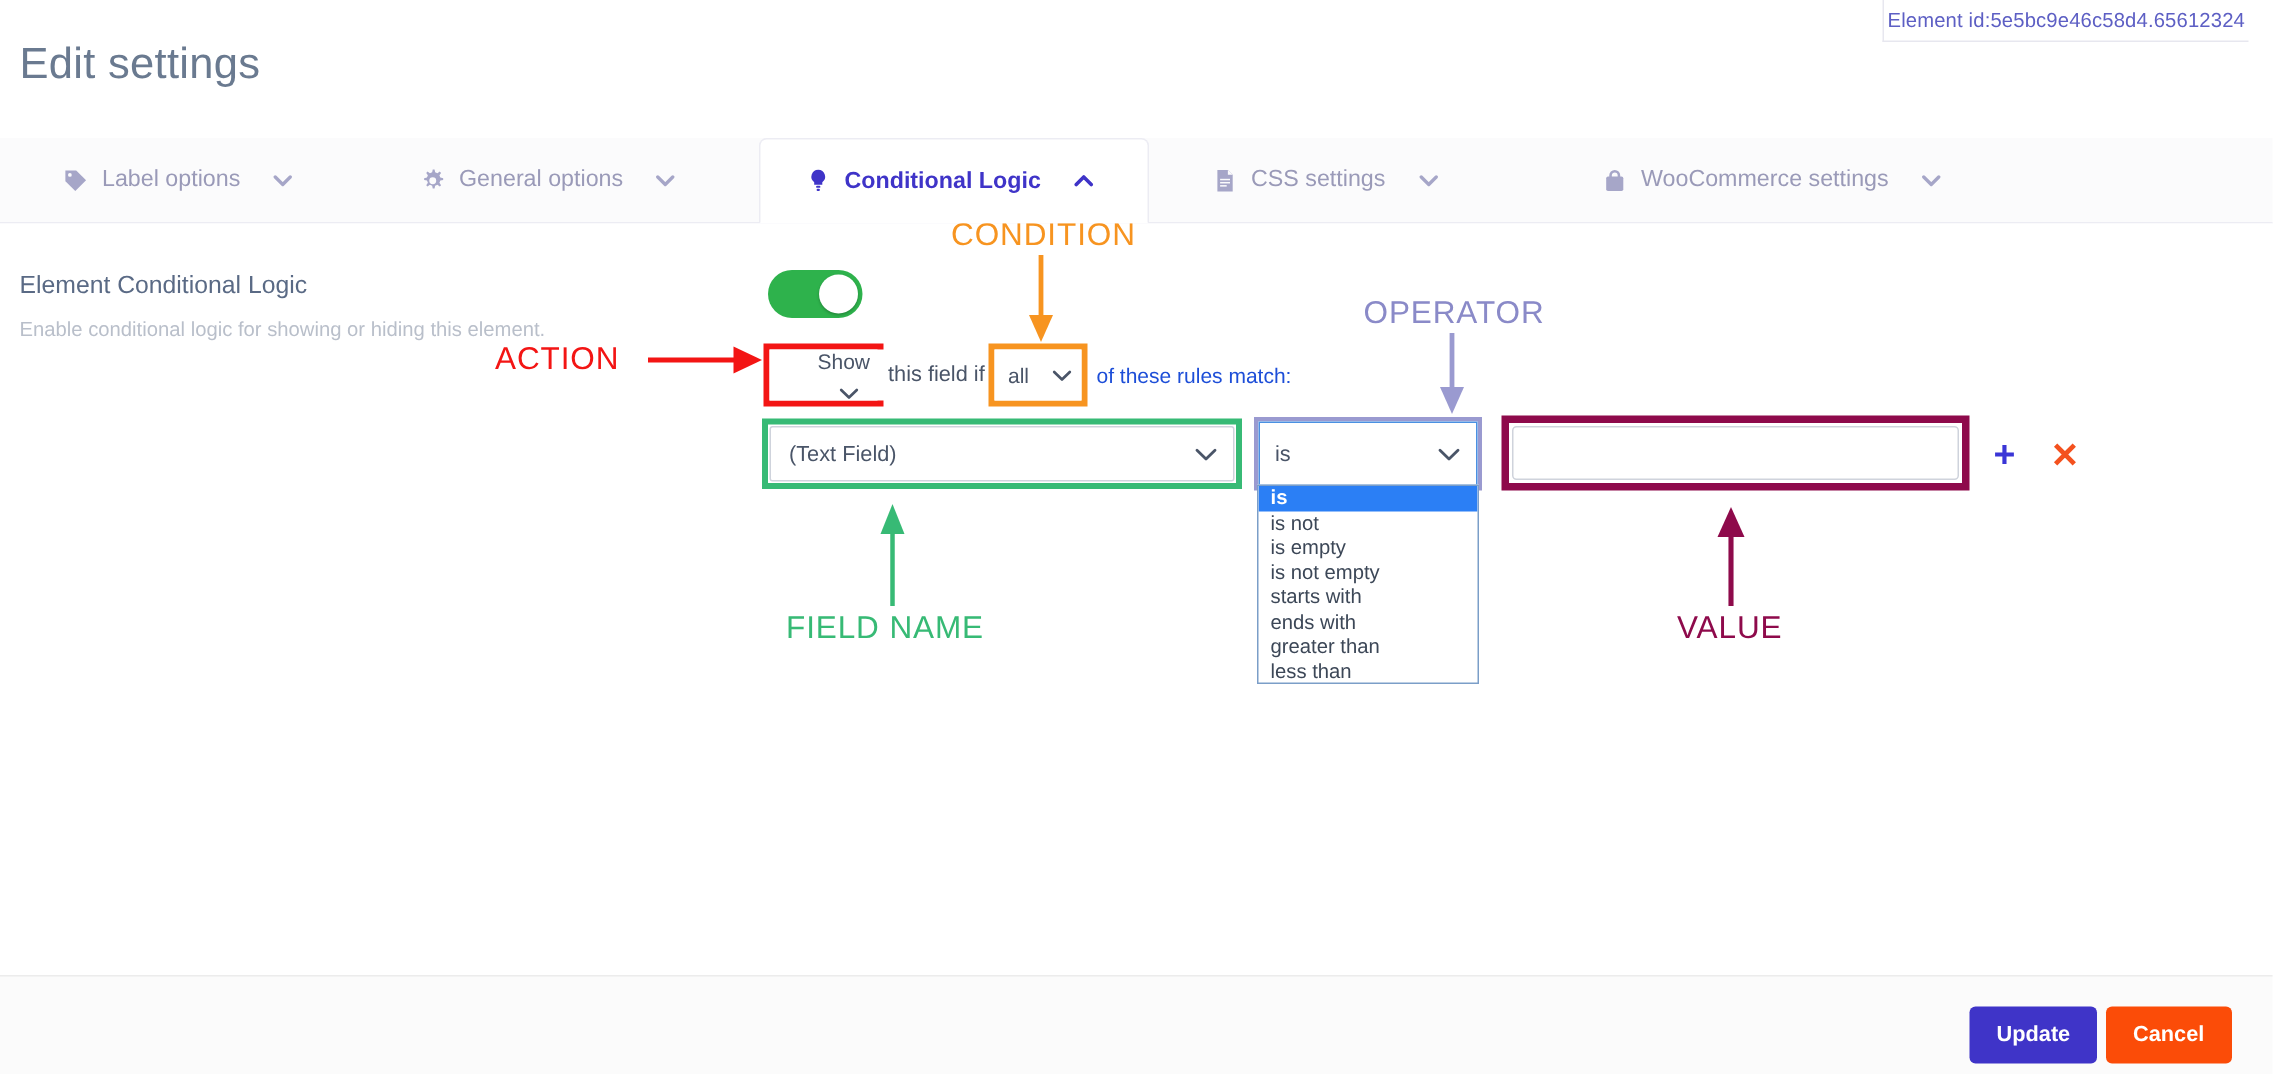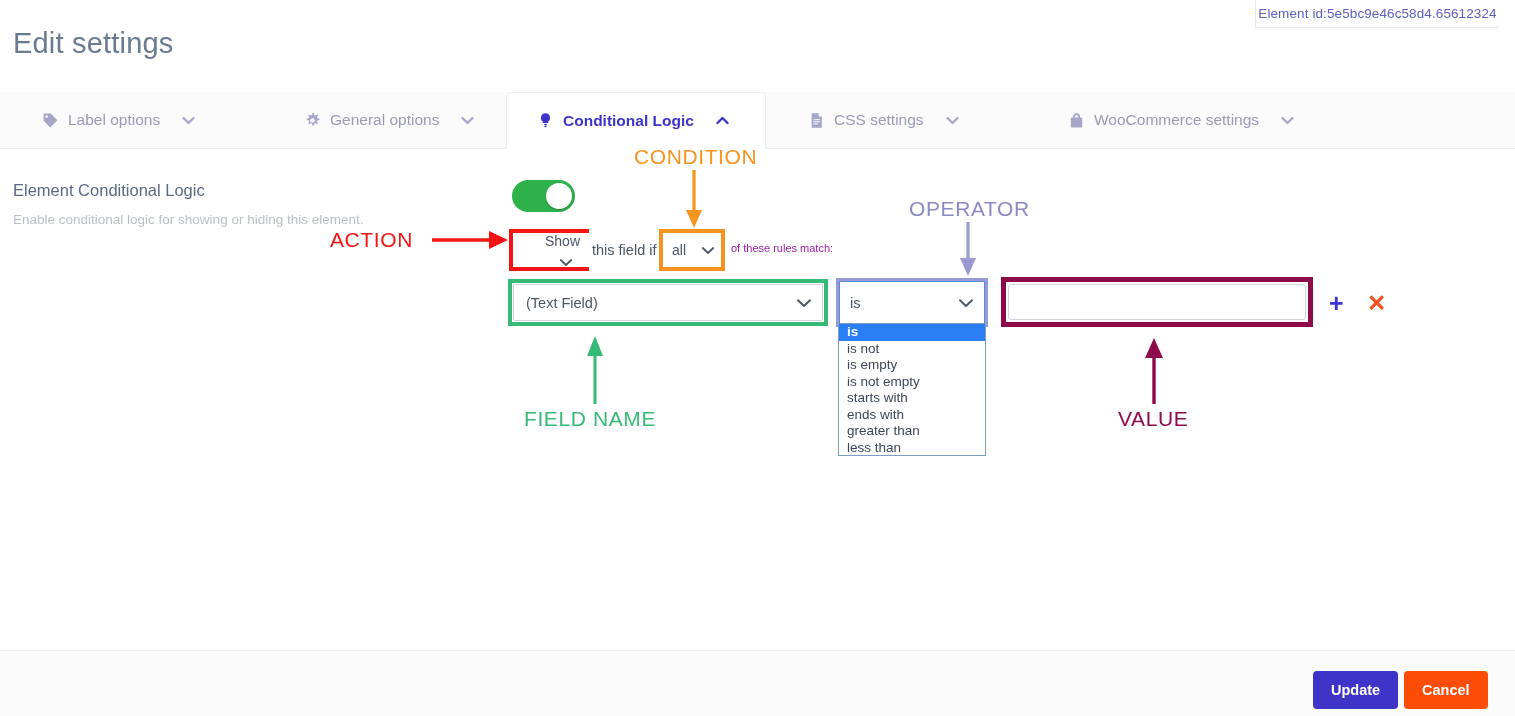--- a/index.html
+++ b/index.html
@@ -87,21 +87,21 @@
     background: #ffffff;
     border: 1px solid #ececf3;
     border-bottom: 1px solid #ffffff;
     border-radius: 5px 5px 0 0;
     color: #3f34c8;
     font-weight: bold;
     height: 57px;
     z-index: 5;
   }
   .tab-t1 { left: 42px; }
-  .tab-t2 { left: 304px; justify-content: flex-end; }
+  .tab-t2 { left: 280px; justify-content: flex-end; }
   .tab-t3 { left: 506px; width: 260px; padding-left: 30px; }
   .tab-t4 { left: 808px; }
   .tab-t5 { left: 1068px; }
 
   
   .content { position: absolute; top: 149px; left:0; width:1515px; height: 501px; background:#fff; }
 
   .cl-label {
     position: absolute;
     top: 181px;
@@ -200,22 +200,22 @@
     width: 58px;
     height: 34px;
     padding: 0 6px 0 9px;
     border: none;
     align-items: center;
   }
   .lbl-rules-match {
     position: absolute;
     top: 242px;
     left: 731px;
-    font-size: 11px;
-    color: #a21caf;
+    font-size: 14px;
+    color: #1d4ed8;
   }
 
   
   .field-wrap {
     position: absolute;
     top: 279px;
     left: 508px;
     width: 320px;
     height: 47px;
     border: 4px solid #37ba75;

